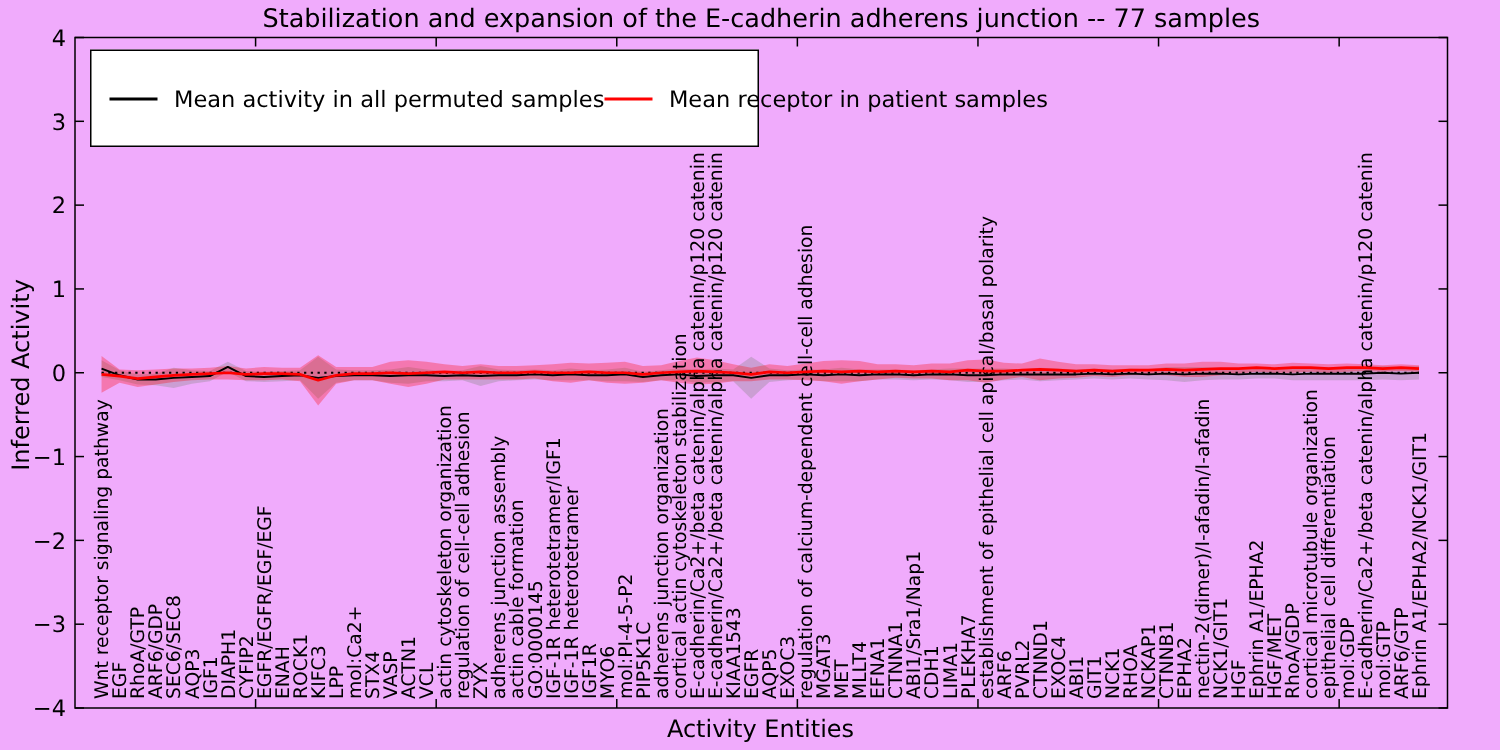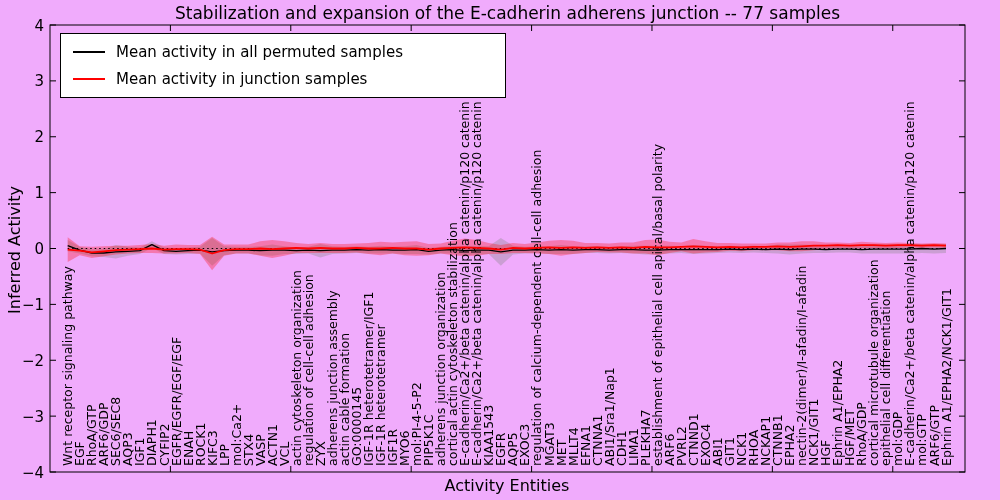--- a/index.html
+++ b/index.html
@@ -18,21 +18,21 @@
     font-size:16px; white-space:nowrap;
   }
   .x-axis-label {
     position:absolute; left:57px; top:476px; width:900px;
     text-align:center; font-size:16px;
   }
   #plot { position:absolute; left:0; top:0; }
   .legend {
     position:absolute; left:60px; top:33px; width:446px; height:65px;
     background:#ffffff; border:1px solid #000000;
-    display:flex; flex-direction:column; justify-content:space-evenly;
+    display:flex; flex-direction:row; justify-content:space-evenly;
     padding-left:12px; box-sizing:border-box;
   }
   .legend-row { display:flex; align-items:center; gap:11px; }
   .legend-swatch { display:inline-block; width:32px; height:0; border-top:2px solid #000; }
   .legend-label { font-size:15px; white-space:nowrap; }
 </style>
 </head>
 <body>
 
 <div class="figure">
@@ -165,16 +165,16 @@
 
   <div class="x-axis-label">Activity Entities</div>
 
   <div class="legend">
     <div class="legend-row">
       <span class="legend-swatch" style="border-top-color: rgb(0, 0, 0);"></span>
       <span class="legend-label">Mean activity in all permuted samples</span>
     </div>
     <div class="legend-row">
       <span class="legend-swatch" style="border-top-color: rgb(255, 0, 0);"></span>
-      <span class="legend-label">Mean activity in junction samples</span>
+      <span class="legend-label">Mean receptor in patient samples</span>
     </div>
   </div>
 </div>
 
 </body></html>

